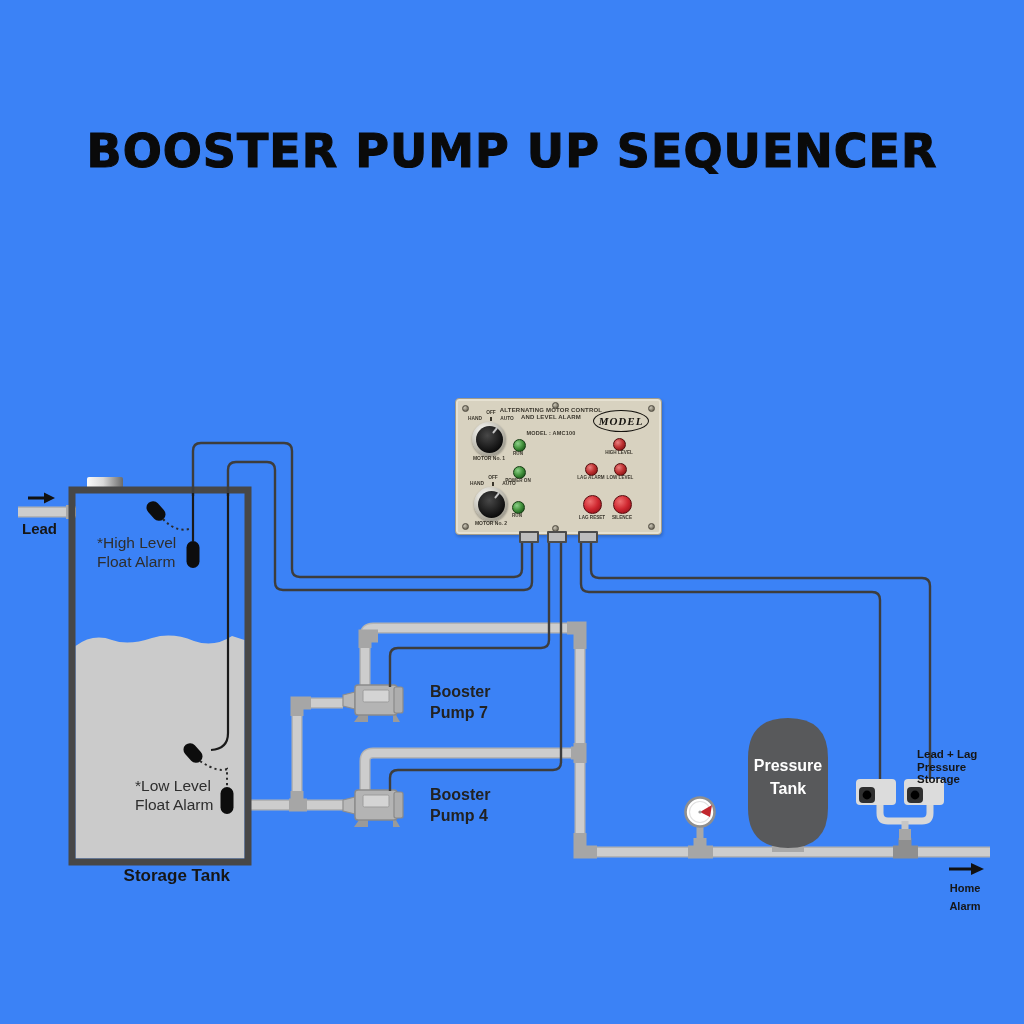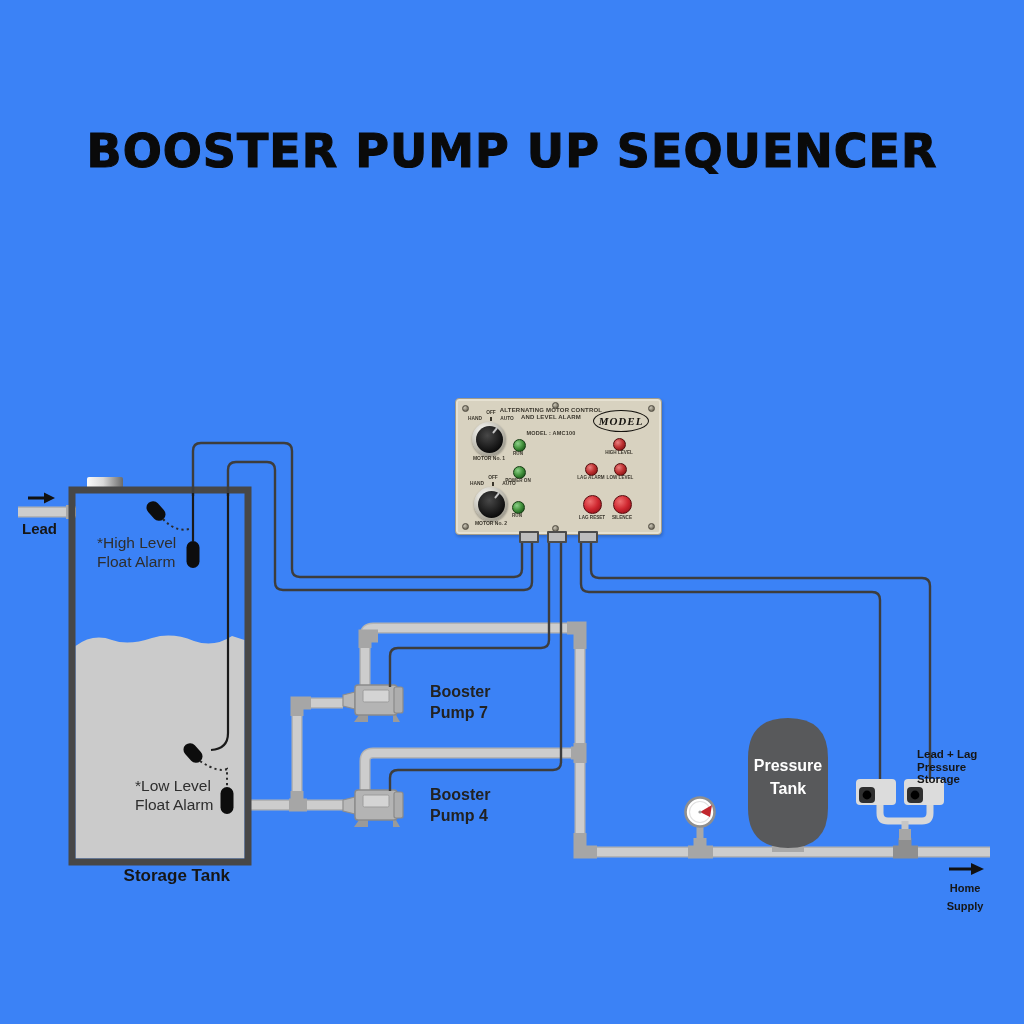--- a/index.html
+++ b/index.html
@@ -192,21 +192,21 @@
   </div>
 
   <div class="abs lbl" style="left:917px;top:737px;width:100px;text-align:left;font-size:11.5px;line-height:12.5px;margin-top:11px;">
     <div>Lead + Lag</div>
     <div>Pressure</div>
     <div>Storage</div>
   </div>
 
   <div class="abs lbl" style="left:915px;top:879px;width:100px;text-align:center;font-size:11px;line-height:18px;">
     <div>Home</div>
-    <div>Supply</div>
+    <div>Alarm</div>
   </div>
 
   <div class="abs panel">
     <div class="plbl" style="left:35px;top:8px;width:120px;font-size:6px;">ALTERNATING MOTOR CONTROL</div>
     <div class="plbl" style="left:35px;top:15px;width:120px;font-size:6px;">AND LEVEL ALARM</div>
     <div class="logo">MODEL</div>
     <div class="plbl" style="left:35px;top:31px;width:120px;">MODEL : AMC100</div>
 
     <div class="klbl" style="left:6px;top:16.5px;width:26px;">HAND</div>
     <div class="klbl" style="left:24px;top:11px;width:22px;">OFF</div>

